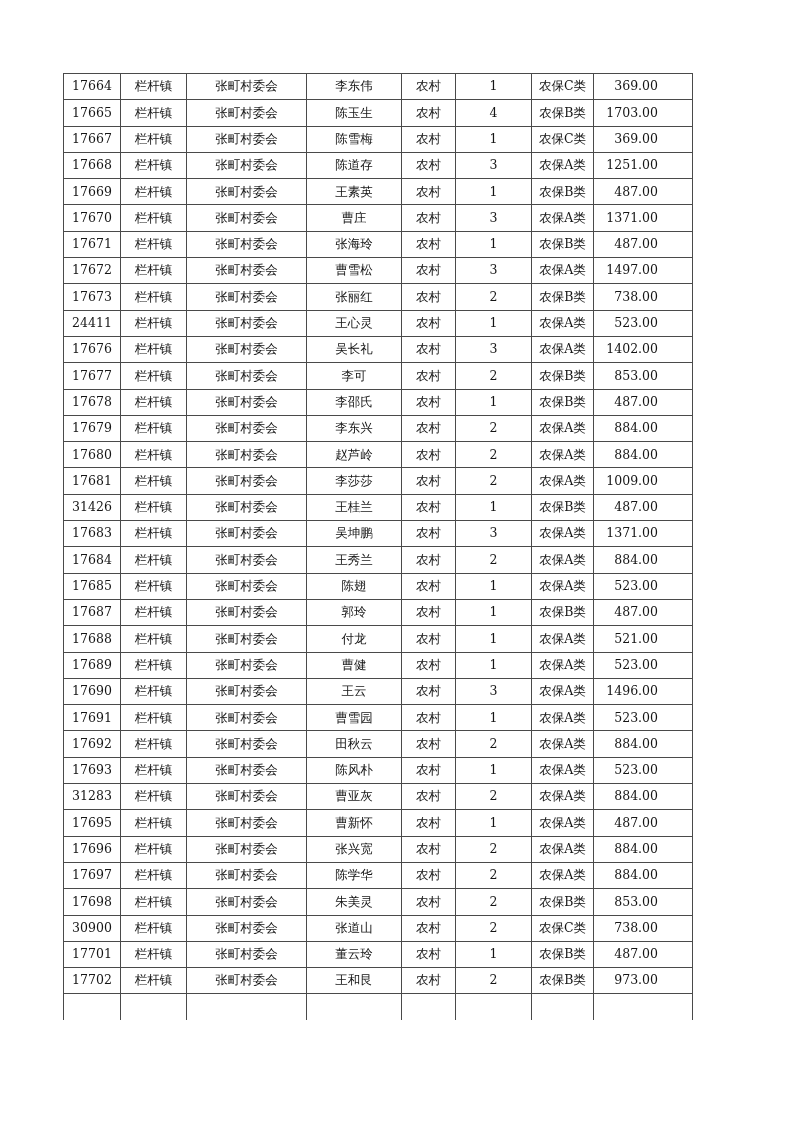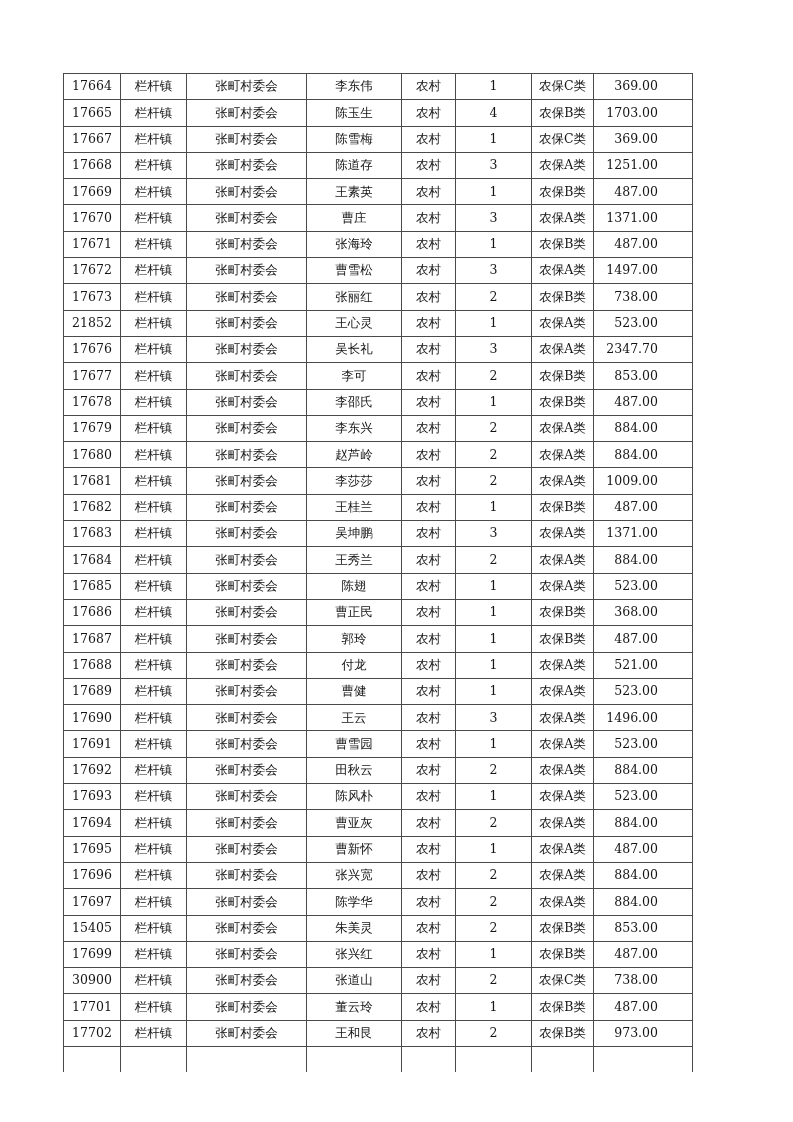--- a/index.html
+++ b/index.html
@@ -149,38 +149,38 @@
           <td class="col-id">17673</td>
           <td class="col-town">栏杆镇</td>
           <td class="col-village">张町村委会</td>
           <td class="col-name">张丽红</td>
           <td class="col-type">农村</td>
           <td class="col-count">2</td>
           <td class="col-category">农保B类</td>
           <td class="col-amount">738.00</td>
         </tr>
         <tr>
-          <td class="col-id">21852</td>
+          <td class="col-id">24411</td>
           <td class="col-town">栏杆镇</td>
           <td class="col-village">张町村委会</td>
           <td class="col-name">王心灵</td>
           <td class="col-type">农村</td>
           <td class="col-count">1</td>
           <td class="col-category">农保A类</td>
           <td class="col-amount">523.00</td>
         </tr>
         <tr>
           <td class="col-id">17676</td>
           <td class="col-town">栏杆镇</td>
           <td class="col-village">张町村委会</td>
           <td class="col-name">吴长礼</td>
           <td class="col-type">农村</td>
           <td class="col-count">3</td>
           <td class="col-category">农保A类</td>
-          <td class="col-amount">2347.70</td>
+          <td class="col-amount">1402.00</td>
         </tr>
         <tr>
           <td class="col-id">17677</td>
           <td class="col-town">栏杆镇</td>
           <td class="col-village">张町村委会</td>
           <td class="col-name">李可</td>
           <td class="col-type">农村</td>
           <td class="col-count">2</td>
           <td class="col-category">农保B类</td>
           <td class="col-amount">853.00</td>
@@ -219,21 +219,21 @@
           <td class="col-id">17681</td>
           <td class="col-town">栏杆镇</td>
           <td class="col-village">张町村委会</td>
           <td class="col-name">李莎莎</td>
           <td class="col-type">农村</td>
           <td class="col-count">2</td>
           <td class="col-category">农保A类</td>
           <td class="col-amount">1009.00</td>
         </tr>
         <tr>
-          <td class="col-id">17682</td>
+          <td class="col-id">31426</td>
           <td class="col-town">栏杆镇</td>
           <td class="col-village">张町村委会</td>
           <td class="col-name">王桂兰</td>
           <td class="col-type">农村</td>
           <td class="col-count">1</td>
           <td class="col-category">农保B类</td>
           <td class="col-amount">487.00</td>
         </tr>
         <tr>
           <td class="col-id">17683</td>
@@ -259,30 +259,20 @@
           <td class="col-id">17685</td>
           <td class="col-town">栏杆镇</td>
           <td class="col-village">张町村委会</td>
           <td class="col-name">陈翅</td>
           <td class="col-type">农村</td>
           <td class="col-count">1</td>
           <td class="col-category">农保A类</td>
           <td class="col-amount">523.00</td>
         </tr>
         <tr>
-          <td class="col-id">17686</td>
-          <td class="col-town">栏杆镇</td>
-          <td class="col-village">张町村委会</td>
-          <td class="col-name">曹正民</td>
-          <td class="col-type">农村</td>
-          <td class="col-count">1</td>
-          <td class="col-category">农保B类</td>
-          <td class="col-amount">368.00</td>
-        </tr>
-        <tr>
           <td class="col-id">17687</td>
           <td class="col-town">栏杆镇</td>
           <td class="col-village">张町村委会</td>
           <td class="col-name">郭玲</td>
           <td class="col-type">农村</td>
           <td class="col-count">1</td>
           <td class="col-category">农保B类</td>
           <td class="col-amount">487.00</td>
         </tr>
         <tr>
@@ -339,21 +329,21 @@
           <td class="col-id">17693</td>
           <td class="col-town">栏杆镇</td>
           <td class="col-village">张町村委会</td>
           <td class="col-name">陈风朴</td>
           <td class="col-type">农村</td>
           <td class="col-count">1</td>
           <td class="col-category">农保A类</td>
           <td class="col-amount">523.00</td>
         </tr>
         <tr>
-          <td class="col-id">17694</td>
+          <td class="col-id">31283</td>
           <td class="col-town">栏杆镇</td>
           <td class="col-village">张町村委会</td>
           <td class="col-name">曹亚灰</td>
           <td class="col-type">农村</td>
           <td class="col-count">2</td>
           <td class="col-category">农保A类</td>
           <td class="col-amount">884.00</td>
         </tr>
         <tr>
           <td class="col-id">17695</td>
@@ -379,38 +369,28 @@
           <td class="col-id">17697</td>
           <td class="col-town">栏杆镇</td>
           <td class="col-village">张町村委会</td>
           <td class="col-name">陈学华</td>
           <td class="col-type">农村</td>
           <td class="col-count">2</td>
           <td class="col-category">农保A类</td>
           <td class="col-amount">884.00</td>
         </tr>
         <tr>
-          <td class="col-id">15405</td>
+          <td class="col-id">17698</td>
           <td class="col-town">栏杆镇</td>
           <td class="col-village">张町村委会</td>
           <td class="col-name">朱美灵</td>
           <td class="col-type">农村</td>
           <td class="col-count">2</td>
           <td class="col-category">农保B类</td>
           <td class="col-amount">853.00</td>
-        </tr>
-        <tr>
-          <td class="col-id">17699</td>
-          <td class="col-town">栏杆镇</td>
-          <td class="col-village">张町村委会</td>
-          <td class="col-name">张兴红</td>
-          <td class="col-type">农村</td>
-          <td class="col-count">1</td>
-          <td class="col-category">农保B类</td>
-          <td class="col-amount">487.00</td>
         </tr>
         <tr>
           <td class="col-id">30900</td>
           <td class="col-town">栏杆镇</td>
           <td class="col-village">张町村委会</td>
           <td class="col-name">张道山</td>
           <td class="col-type">农村</td>
           <td class="col-count">2</td>
           <td class="col-category">农保C类</td>
           <td class="col-amount">738.00</td>

